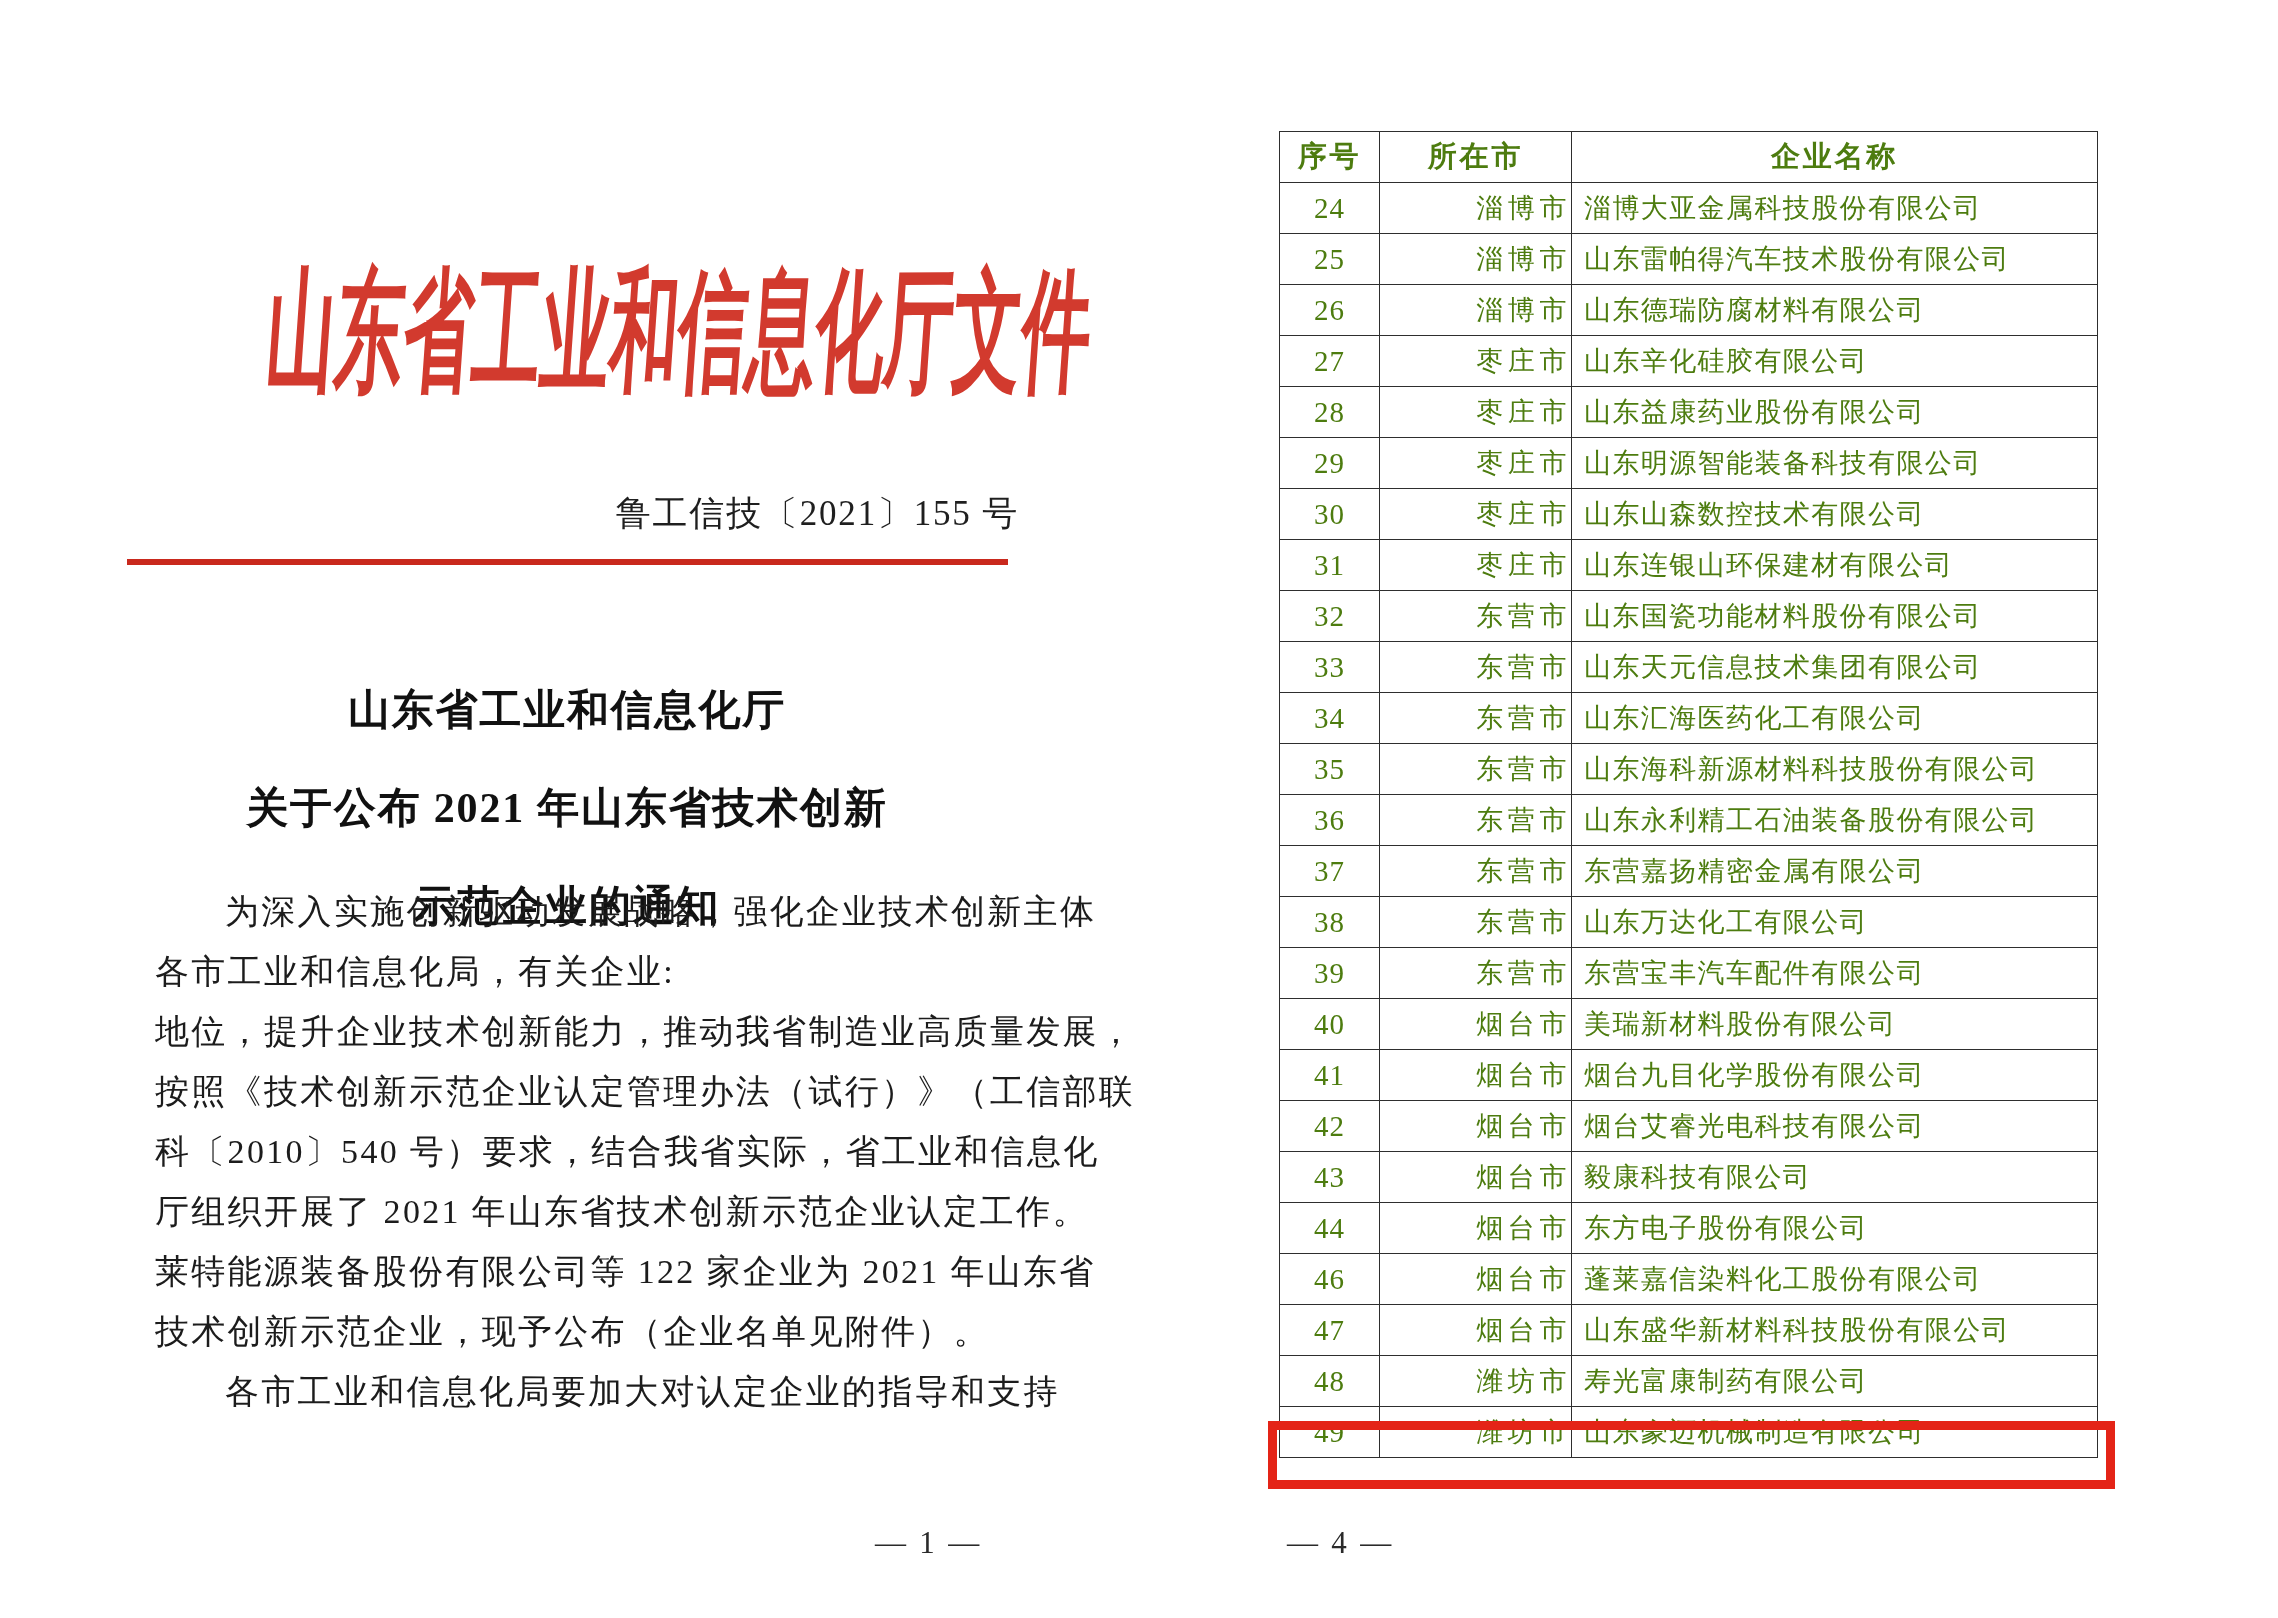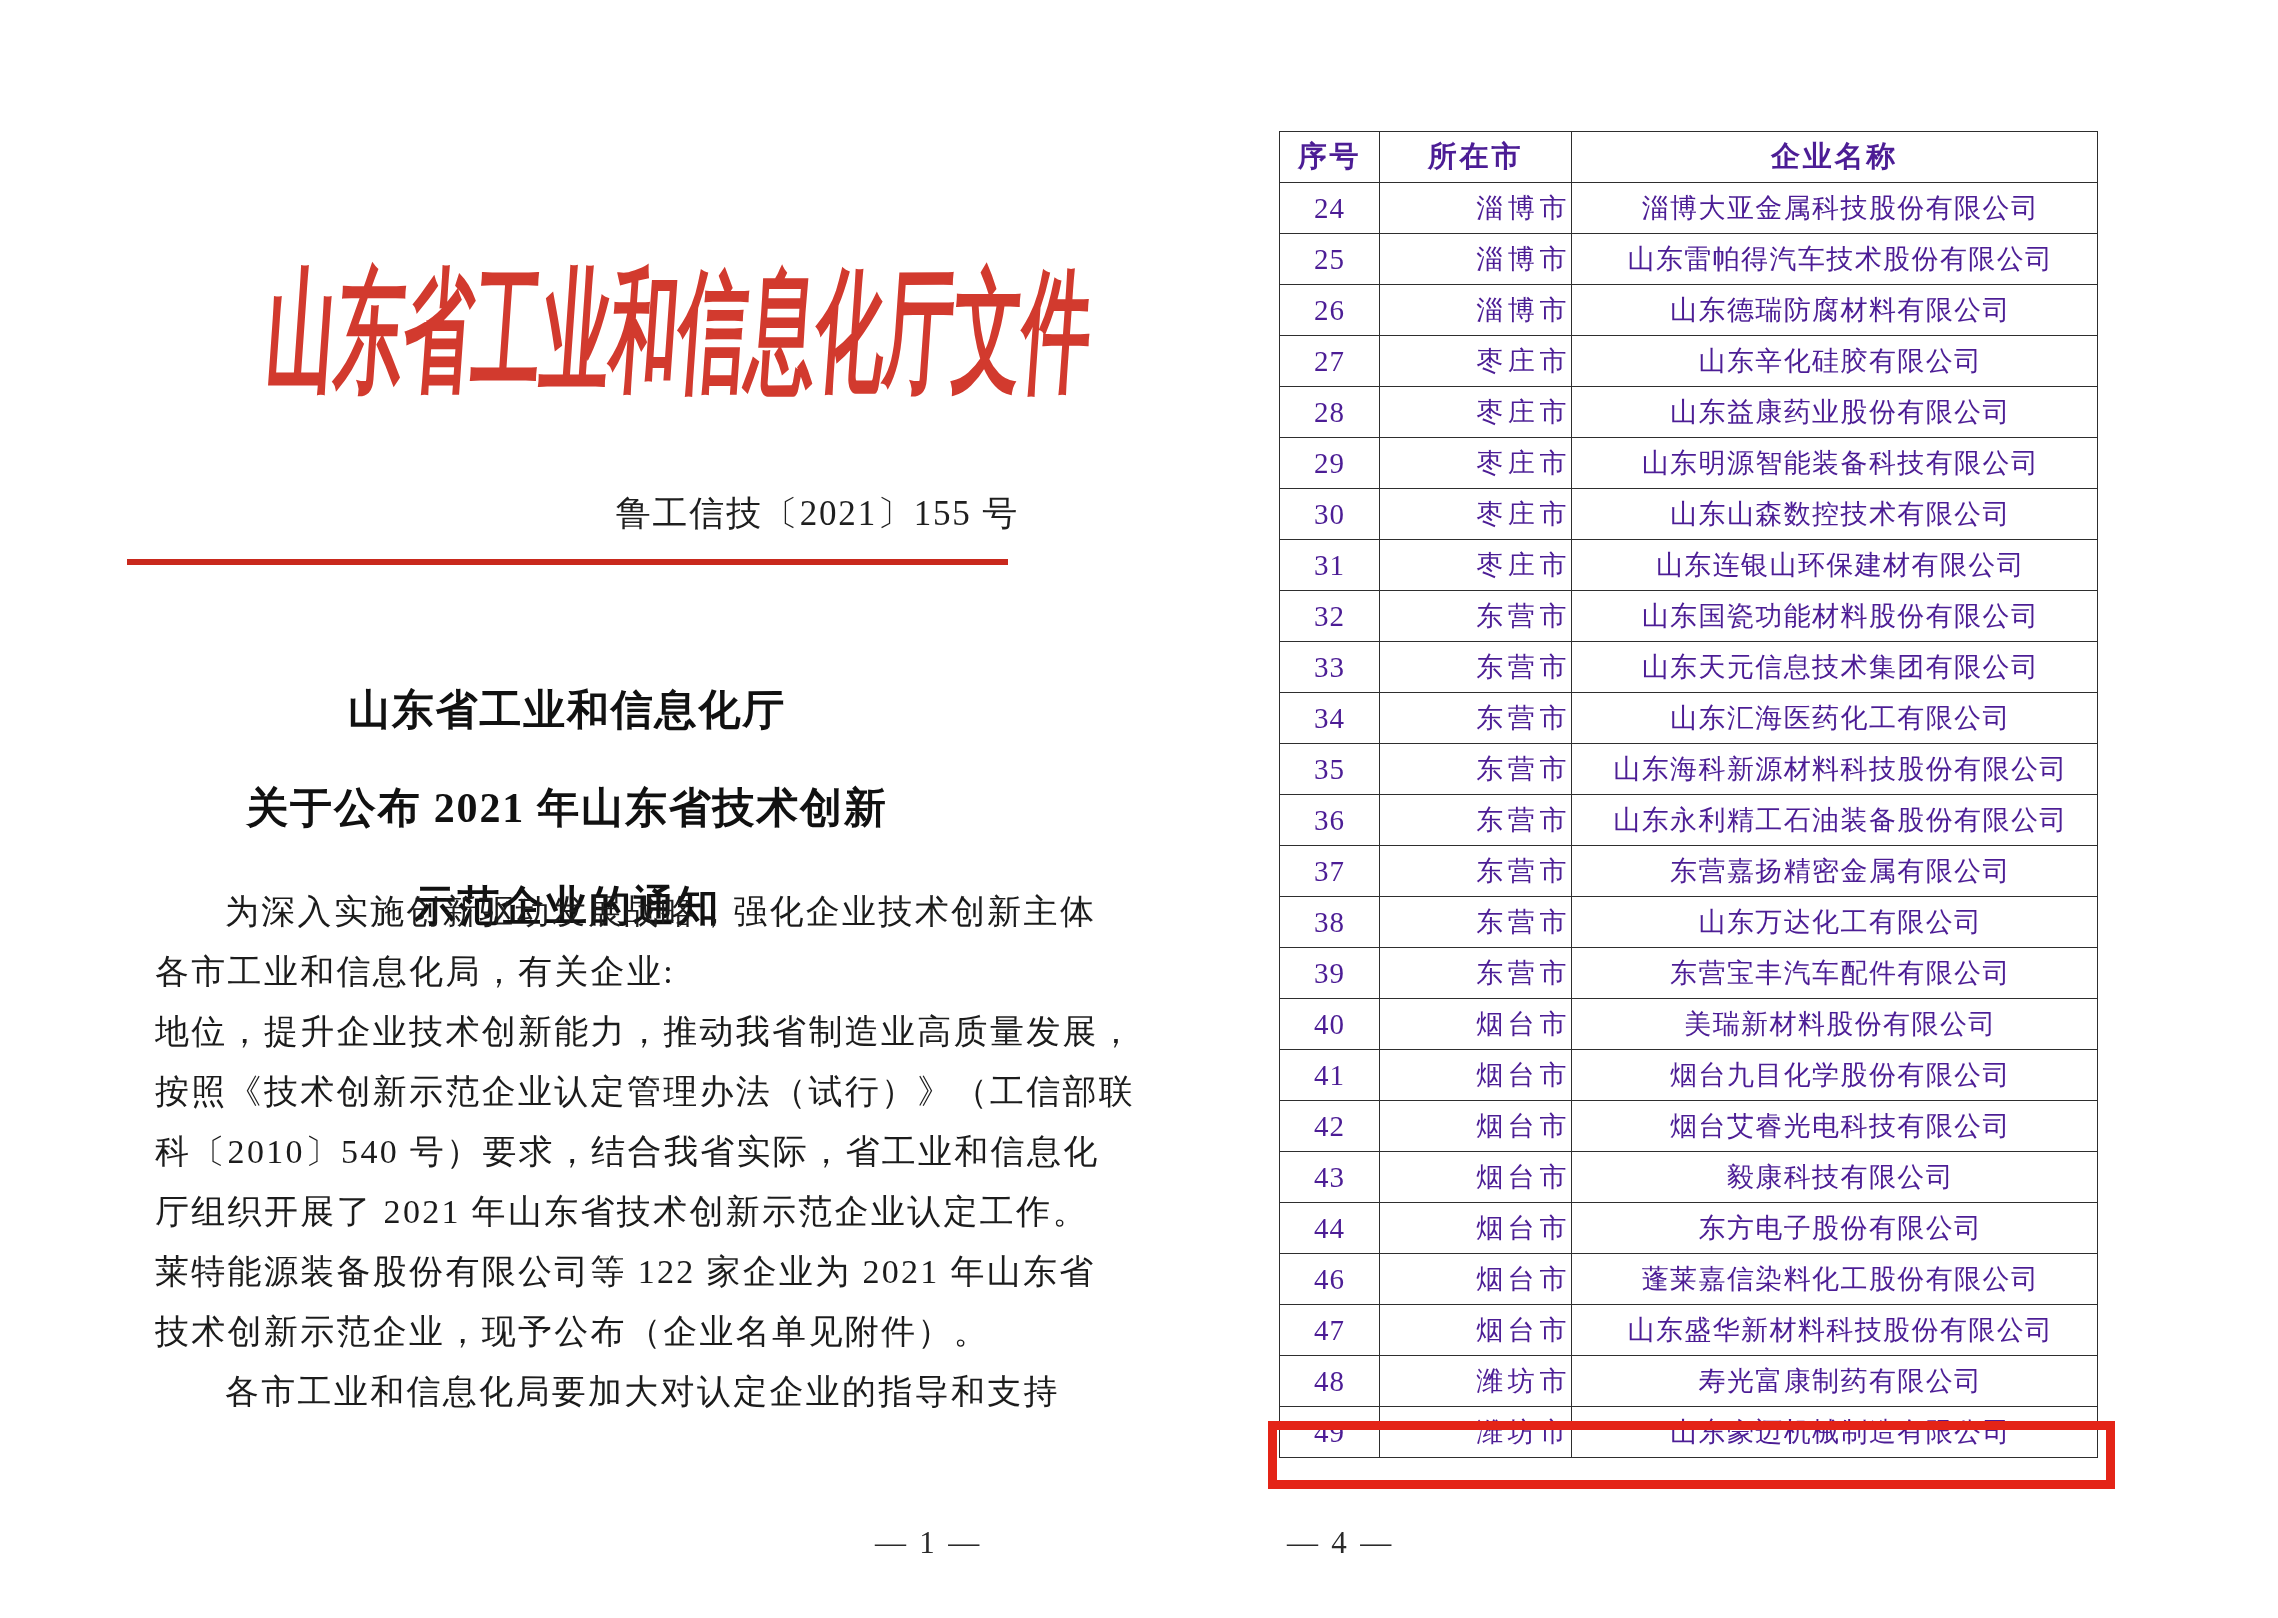--- a/index.html
+++ b/index.html
@@ -51,35 +51,35 @@
     position:absolute;top:1525px;width:203px;text-align:center;
     font-size:31px;letter-spacing:2.8px;color:#2a2a2a;white-space:nowrap;
   }
   .page-num.left{left:827px;}
   .page-num.right{left:1239px;}
 
   
   .attachment-table{
     position:absolute;left:1279px;top:131px;width:818px;
     border-collapse:collapse;table-layout:fixed;
-    color:#4c1d95;
+    color:#4d7c0f;
     padding-left:8px;
   }
   .attachment-table th,.attachment-table td{
     border:1.8px solid #2e2e2e;
     height:50px;padding:0;overflow:hidden;
     vertical-align:middle;
   }
   .attachment-table th{
     font-size:29px;font-weight:600;letter-spacing:2.8px;text-align:center;
   }
   .attachment-table td.c-num{font-size:29px;text-align:center;letter-spacing:0.9px;}
   .attachment-table td.c-city{font-size:27px;text-align:right;letter-spacing:4.6px;}
   .attachment-table td.c-company{
-    font-size:27px;text-align:center;letter-spacing:1.4px;
+    font-size:27px;text-align:left;letter-spacing:1.4px;
     padding-left:12px;white-space:nowrap;
   }
   .highlight-box{
     position:absolute;left:1268px;top:1421px;width:847px;height:68px;
     border:9.2px solid #e42417;box-sizing:border-box;
     background:transparent;
   }
 </style>
 </head>
 <body>

